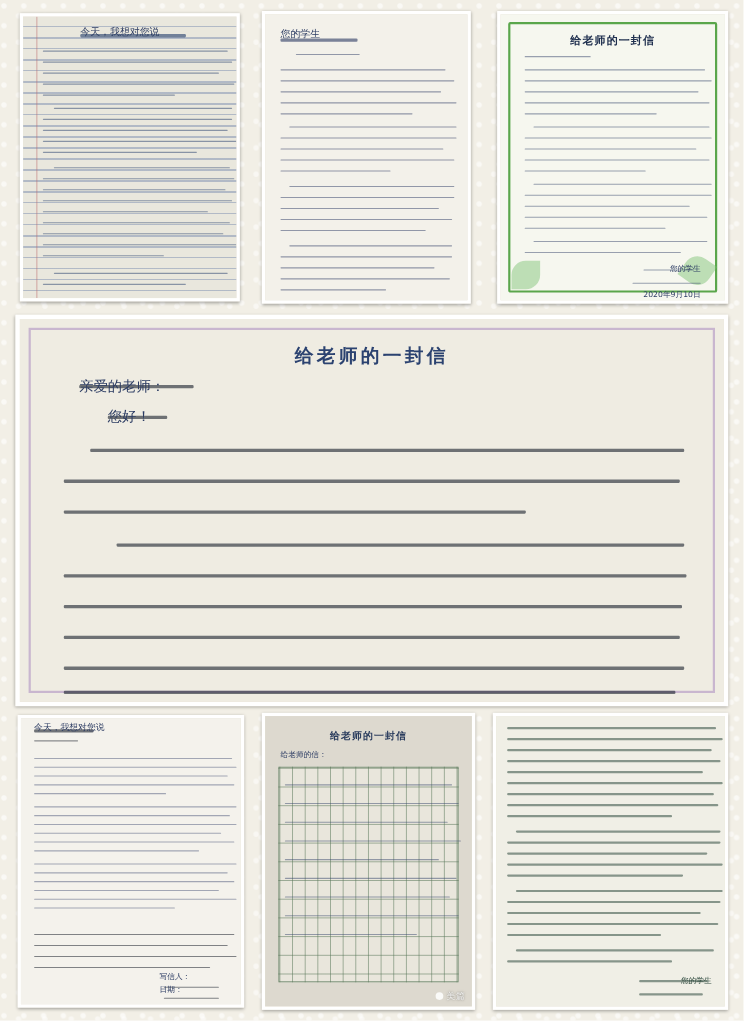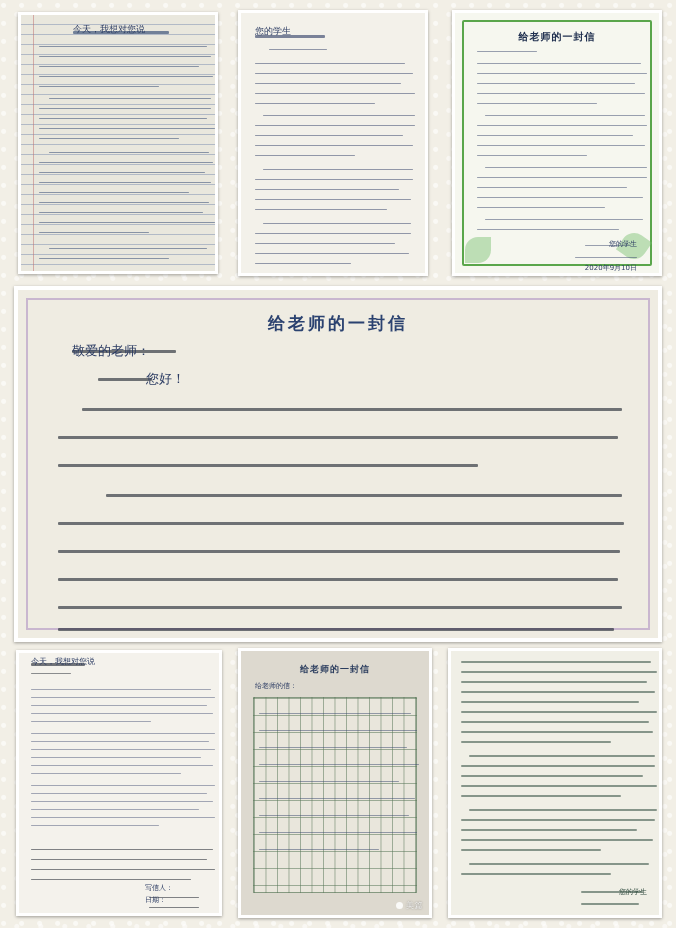--- a/index.html
+++ b/index.html
@@ -264,22 +264,22 @@
         <div class="ln dark" style="left:64px;top:118px;width:540px;height:3px;"></div>
         <div class="ln dark" style="left:40px;top:146px;width:560px;height:3px;"></div>
         <div class="ln dark" style="left:40px;top:174px;width:420px;height:3px;"></div>
         <div class="ln dark" style="left:88px;top:204px;width:516px;height:3px;"></div>
         <div class="ln dark" style="left:40px;top:232px;width:566px;height:3px;"></div>
         <div class="ln dark" style="left:40px;top:260px;width:562px;height:3px;"></div>
         <div class="ln dark" style="left:40px;top:288px;width:560px;height:3px;"></div>
         <div class="ln dark" style="left:40px;top:316px;width:564px;height:3px;"></div>
         <div class="ln dark" style="left:40px;top:338px;width:556px;height:3px;"></div>
       </div>
-      <div class="hand-text" style="left:54px;top:52px;font-size:13px;">敬爱的老师：</div>
-      <div class="hand-text" style="left:80px;top:80px;font-size:13px;margin-left:48px;">您好！</div>
+      <div class="hand-text" style="left:54px;top:52px;font-size:13px;">亲爱的老师：</div>
+      <div class="hand-text" style="left:80px;top:80px;font-size:13px;">您好！</div>
     </div>
   </div>
 
   <div class="photo" id="p5">
     <div class="paper">
       <div class="lines">
         <div class="ln dark" style="left:12px;top:10px;width:54px;height:3px;"></div>
         <div class="ln dark thin" style="left:12px;top:20px;width:40px;"></div>
         <div class="ln thin" style="left:12px;top:36px;width:180px;opacity:.42;"></div>
         <div class="ln thin" style="left:12px;top:44px;width:184px;opacity:.42;"></div>

